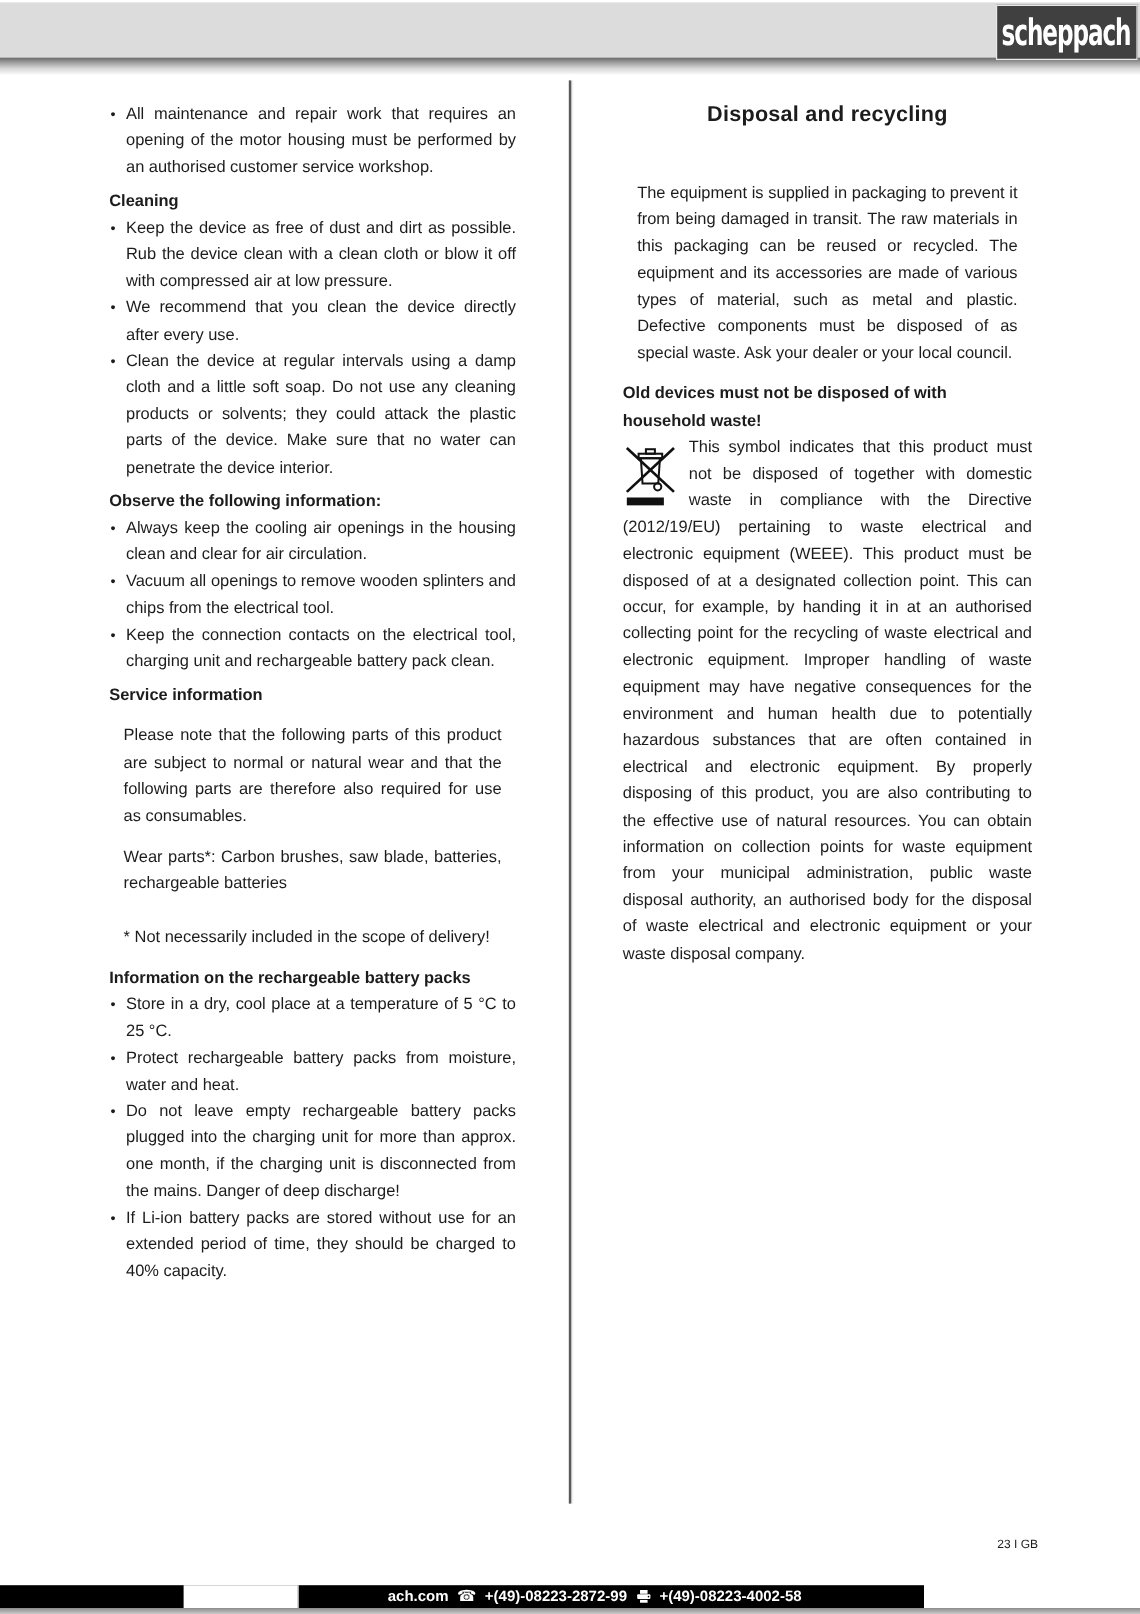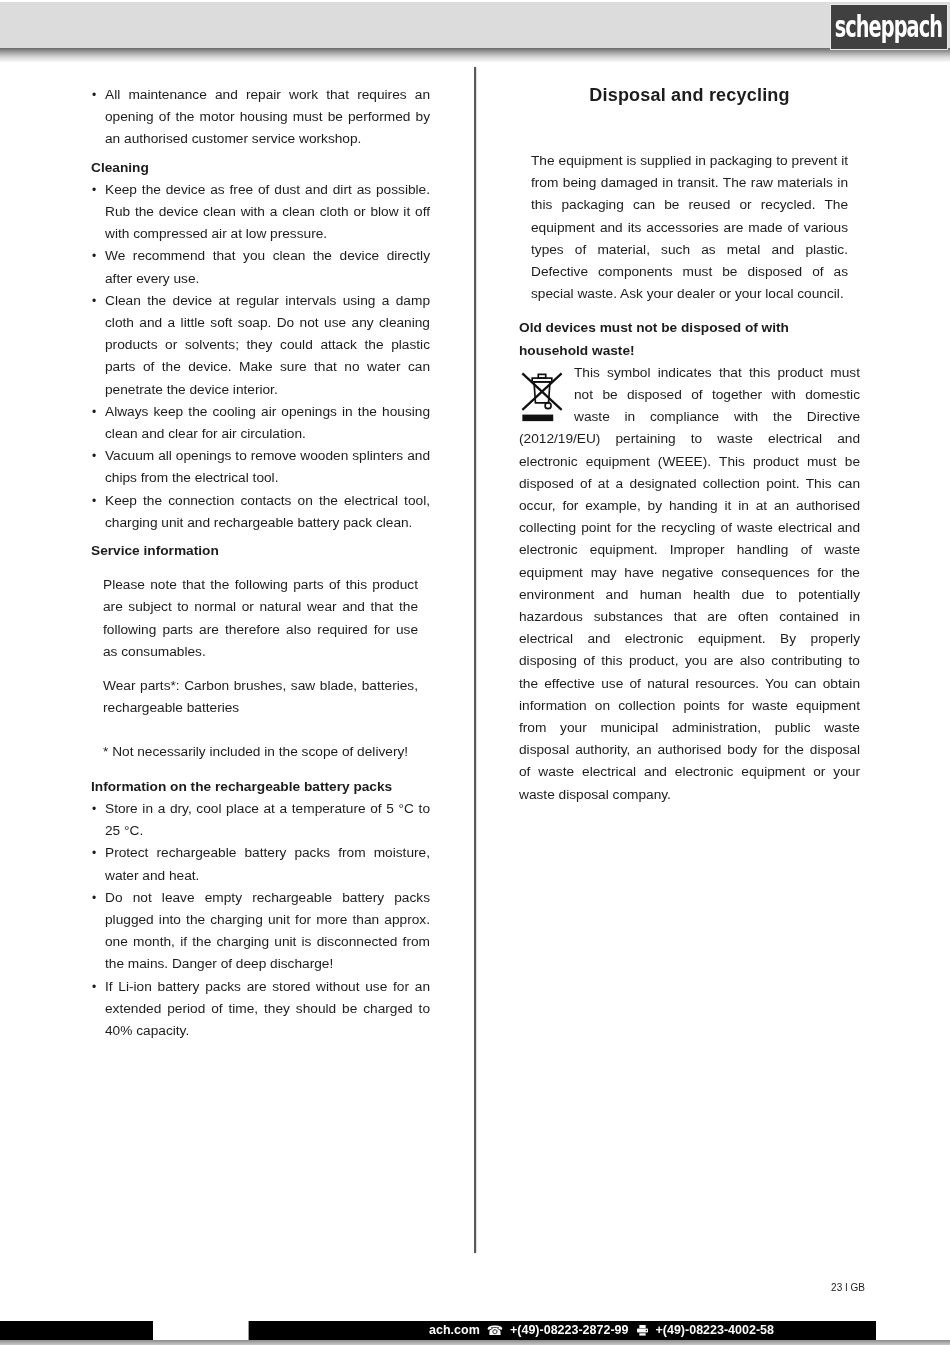--- a/index.html
+++ b/index.html
@@ -82,21 +82,21 @@
     width:46px;height:58px;
     margin:3px 9px 2px 0;
   }
   
   .page-marker{
     position:absolute;top:1279px;left:0;width:865px;
     text-align:right;
     font-size:10px;line-height:18px;color:#1c1c1c;
   }
   .footer-bar{
-    position:absolute;left:0;top:1321px;width:876px;height:19px;
+    position:absolute;left:0;top:1321px;width:770px;height:19px;
     background:#000;
   }
   .footer-notch{
     position:absolute;left:153px;top:0;width:95px;height:19px;
     background:#fff;
     border-right:1px solid #9a9a9a;
   }
   .footer-text{
     position:absolute;right:102px;top:0;height:19px;
     color:#fff;
@@ -134,20 +134,21 @@
       <li>All maintenance and repair work that requires an opening of the motor housing must be performed by an authorised customer service workshop.</li>
     </ul>
 
     <h3>Cleaning</h3>
     <ul class="bullets">
       <li>Keep the device as free of dust and dirt as possible. Rub the device clean with a clean cloth or blow it off with compressed air at low pressure.</li>
       <li>We recommend that you clean the device directly after every use.</li>
       <li>Clean the device at regular intervals using a damp cloth and a little soft soap. Do not use any cleaning products or solvents; they could attack the plastic parts of the device. Make sure that no water can penetrate the device interior.</li>
     </ul>
 
+    <h3>Observe the following information:</h3>
     <ul class="bullets">
       <li>Always keep the cooling air openings in the housing clean and clear for air circulation.</li>
       <li>Vacuum all openings to remove wooden splinters and chips from the electrical tool.</li>
       <li>Keep the connection contacts on the electrical tool, charging unit and rechargeable battery pack clean.</li>
     </ul>
 
     <h3>Service information</h3>
     <p>Please note that the following parts of this product are subject to normal or natural wear and that the following parts are therefore also required for use as consumables.</p>
     <p>Wear parts*: Carbon brushes, saw blade, batteries, rechargeable batteries</p>
     <p class="note">* Not necessarily included in the scope of delivery!</p>

